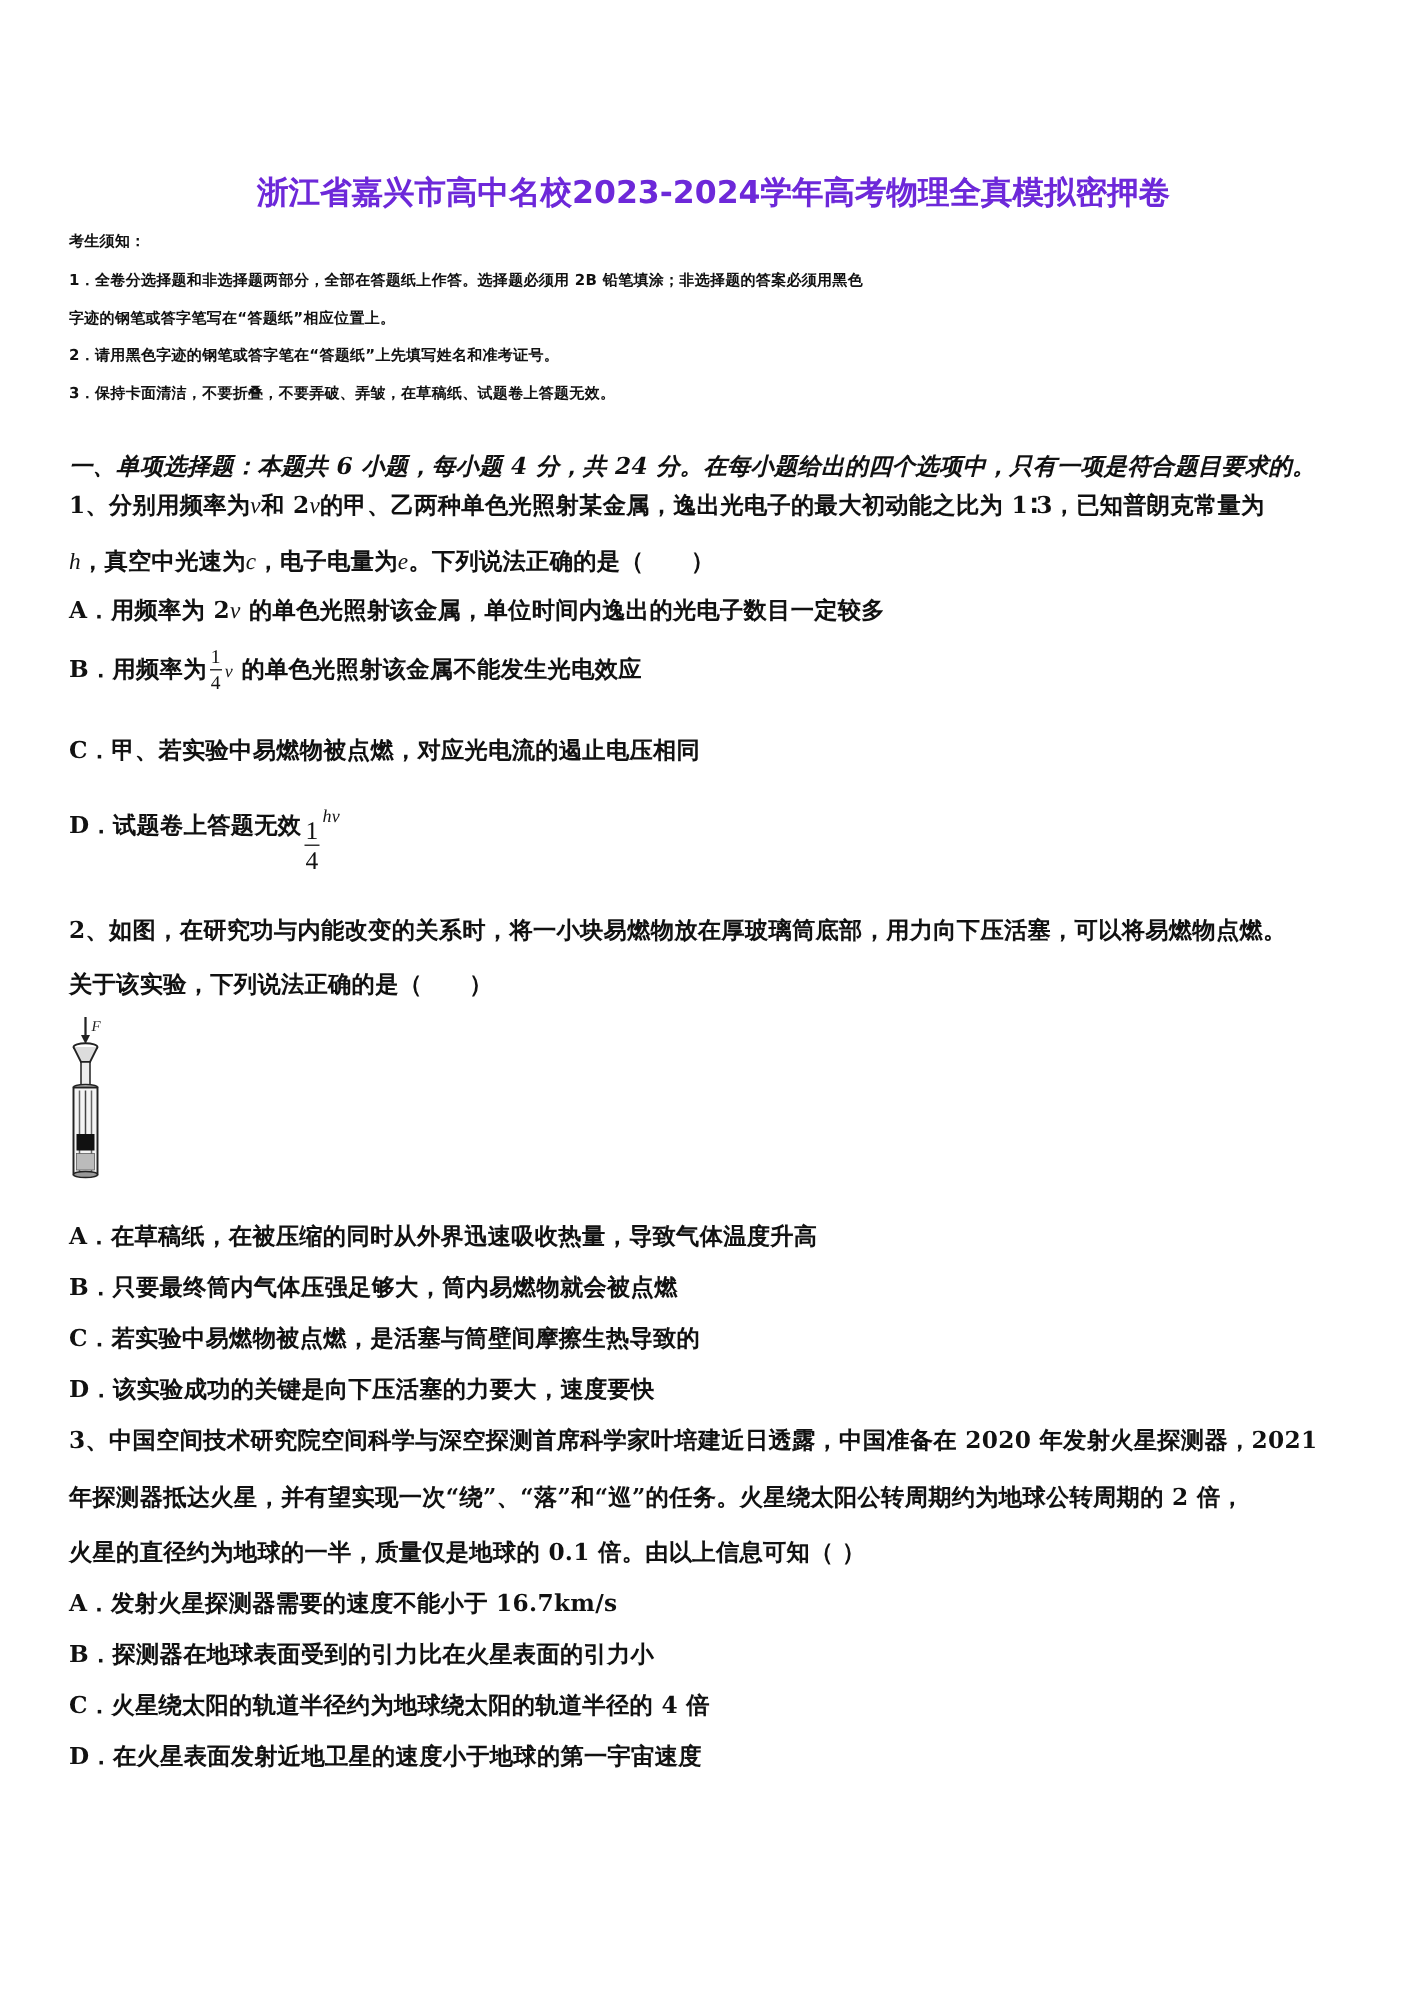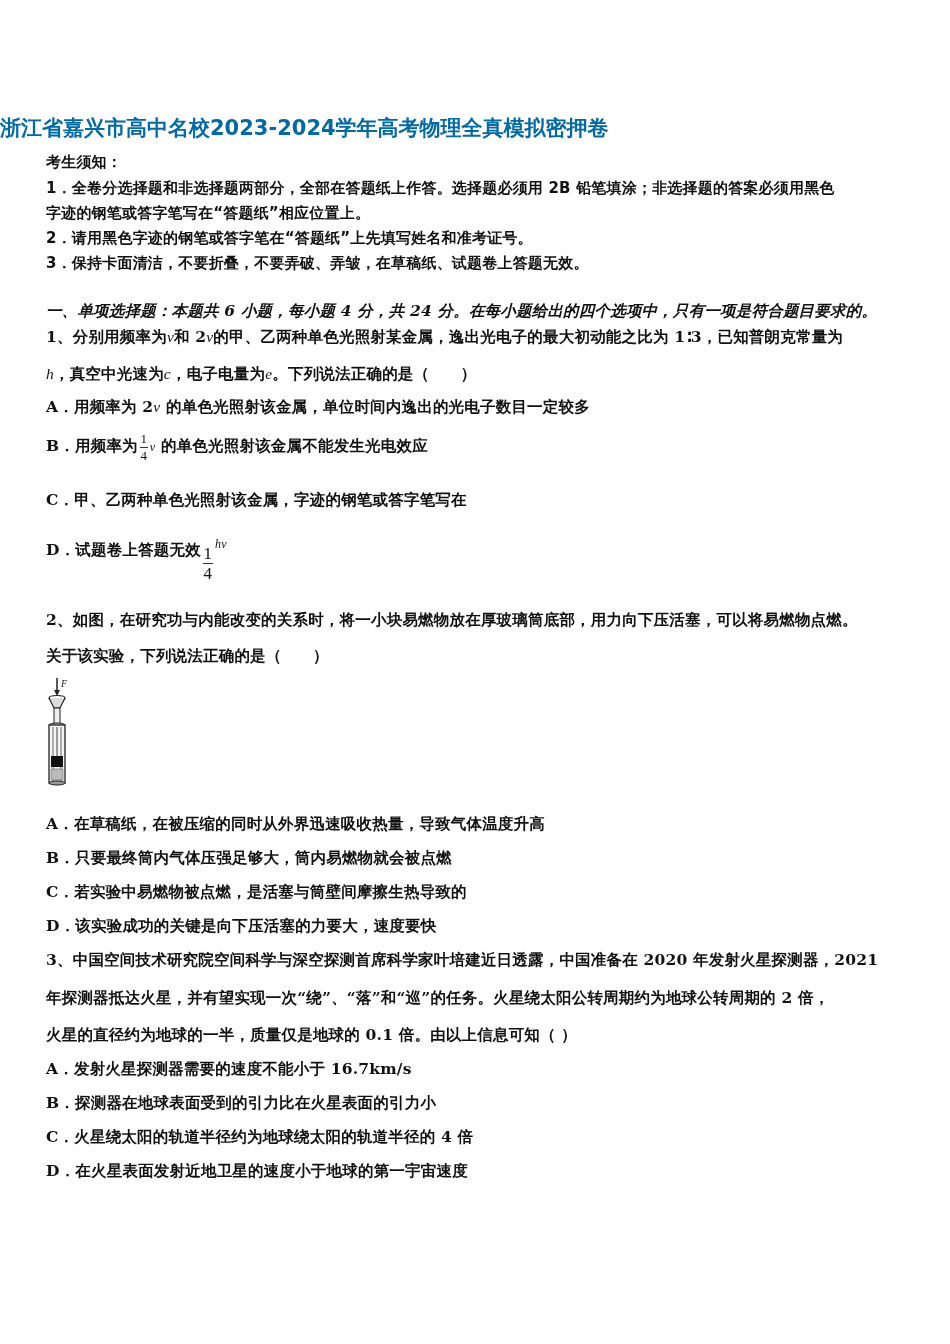--- a/index.html
+++ b/index.html
@@ -6,25 +6,25 @@
   body {
     width: 950px; height: 1344px; position: relative; overflow: hidden;
     font-family: "DejaVu Serif", "Liberation Serif", serif;
     color: #111;
   }
   .line {
     position: absolute; left: 46px; white-space: nowrap;
     font-size: 15.5px; line-height: 20px; font-weight: bold; letter-spacing: 0.2px;
   }
   .title {
-    position: absolute; left: 0; width: 780px; top: 114px; text-align: left;
+    position: absolute; left: 0; width: 780px; top: 114px; text-align: right;
     font-family: "DejaVu Sans", "Liberation Sans", sans-serif;
-    font-size: 21px; font-weight: bold; color: #0369a1;
+    font-size: 21px; font-weight: bold; color: #6d28d9;
   }
-  .notice { font-family: "DejaVu Sans", "Liberation Sans", sans-serif; font-weight: bold; font-size: 15px; }
+  .notice { font-family: "DejaVu Sans", "Liberation Sans", sans-serif; font-weight: bold; font-size: 10px; }
   .it { font-style: italic; font-family: "Liberation Serif", serif; font-weight: normal; }
   .frac {
     display: inline-flex; flex-direction: column; align-items: center; vertical-align: middle;
     font-family: "Liberation Serif", serif; font-weight: normal; font-size: 13px; line-height: 14px;
     margin: 0 2px;
   }
   .frac .bar { width: 8px; border-top: 1px solid #333; margin: 1px 0; }
   .frac.big { font-size: 17px; line-height: 17px; }
   .frac.big .bar { width: 10px; }
   .figure { position: absolute; left: 42px; top: 676px; width: 40px; height: 118px; }
@@ -54,21 +54,21 @@
     <span>A．</span><span>用频率为 2</span><span class="it">v</span><span> 的单色光照射该金属，单位时间内逸出的光电子数目一定较多</span>
   </div>
   <div class="line" style="top:436px; line-height:34px; margin-top:-7px;">
     <span>B．</span><span>用频率为</span><span class="frac">
         <span>1</span>
         <span class="bar"></span>
         <span>4</span>
       </span><span class="it" style="font-size:12px;">v</span><span> 的单色光照射该金属不能发生光电效应</span>
   </div>
   <div class="line" style="top:490px;">
-    <span>C．</span><span>甲、乙两种单色光照射该金属，字迹的钢笔或答字笔写在</span>
+    <span>C．</span><span>甲、若实验中易燃物被点燃，对应光电流的遏止电压相同</span>
   </div>
   <div class="line" style="top:534px; line-height:40px; margin-top:-10px;">
     <span>D．</span><span>试题卷上答题无效</span><span class="frac big" style="vertical-align:-4px;">
         <span>1</span>
         <span class="bar"></span>
         <span>4</span>
       </span><span class="it" style="font-size:12px; vertical-align:7px;">hν</span>
   </div>
 
   <div class="line" style="top:610px;">2、如图，在研究功与内能改变的关系时，将一小块易燃物放在厚玻璃筒底部，用力向下压活塞，可以将易燃物点燃。</div>

